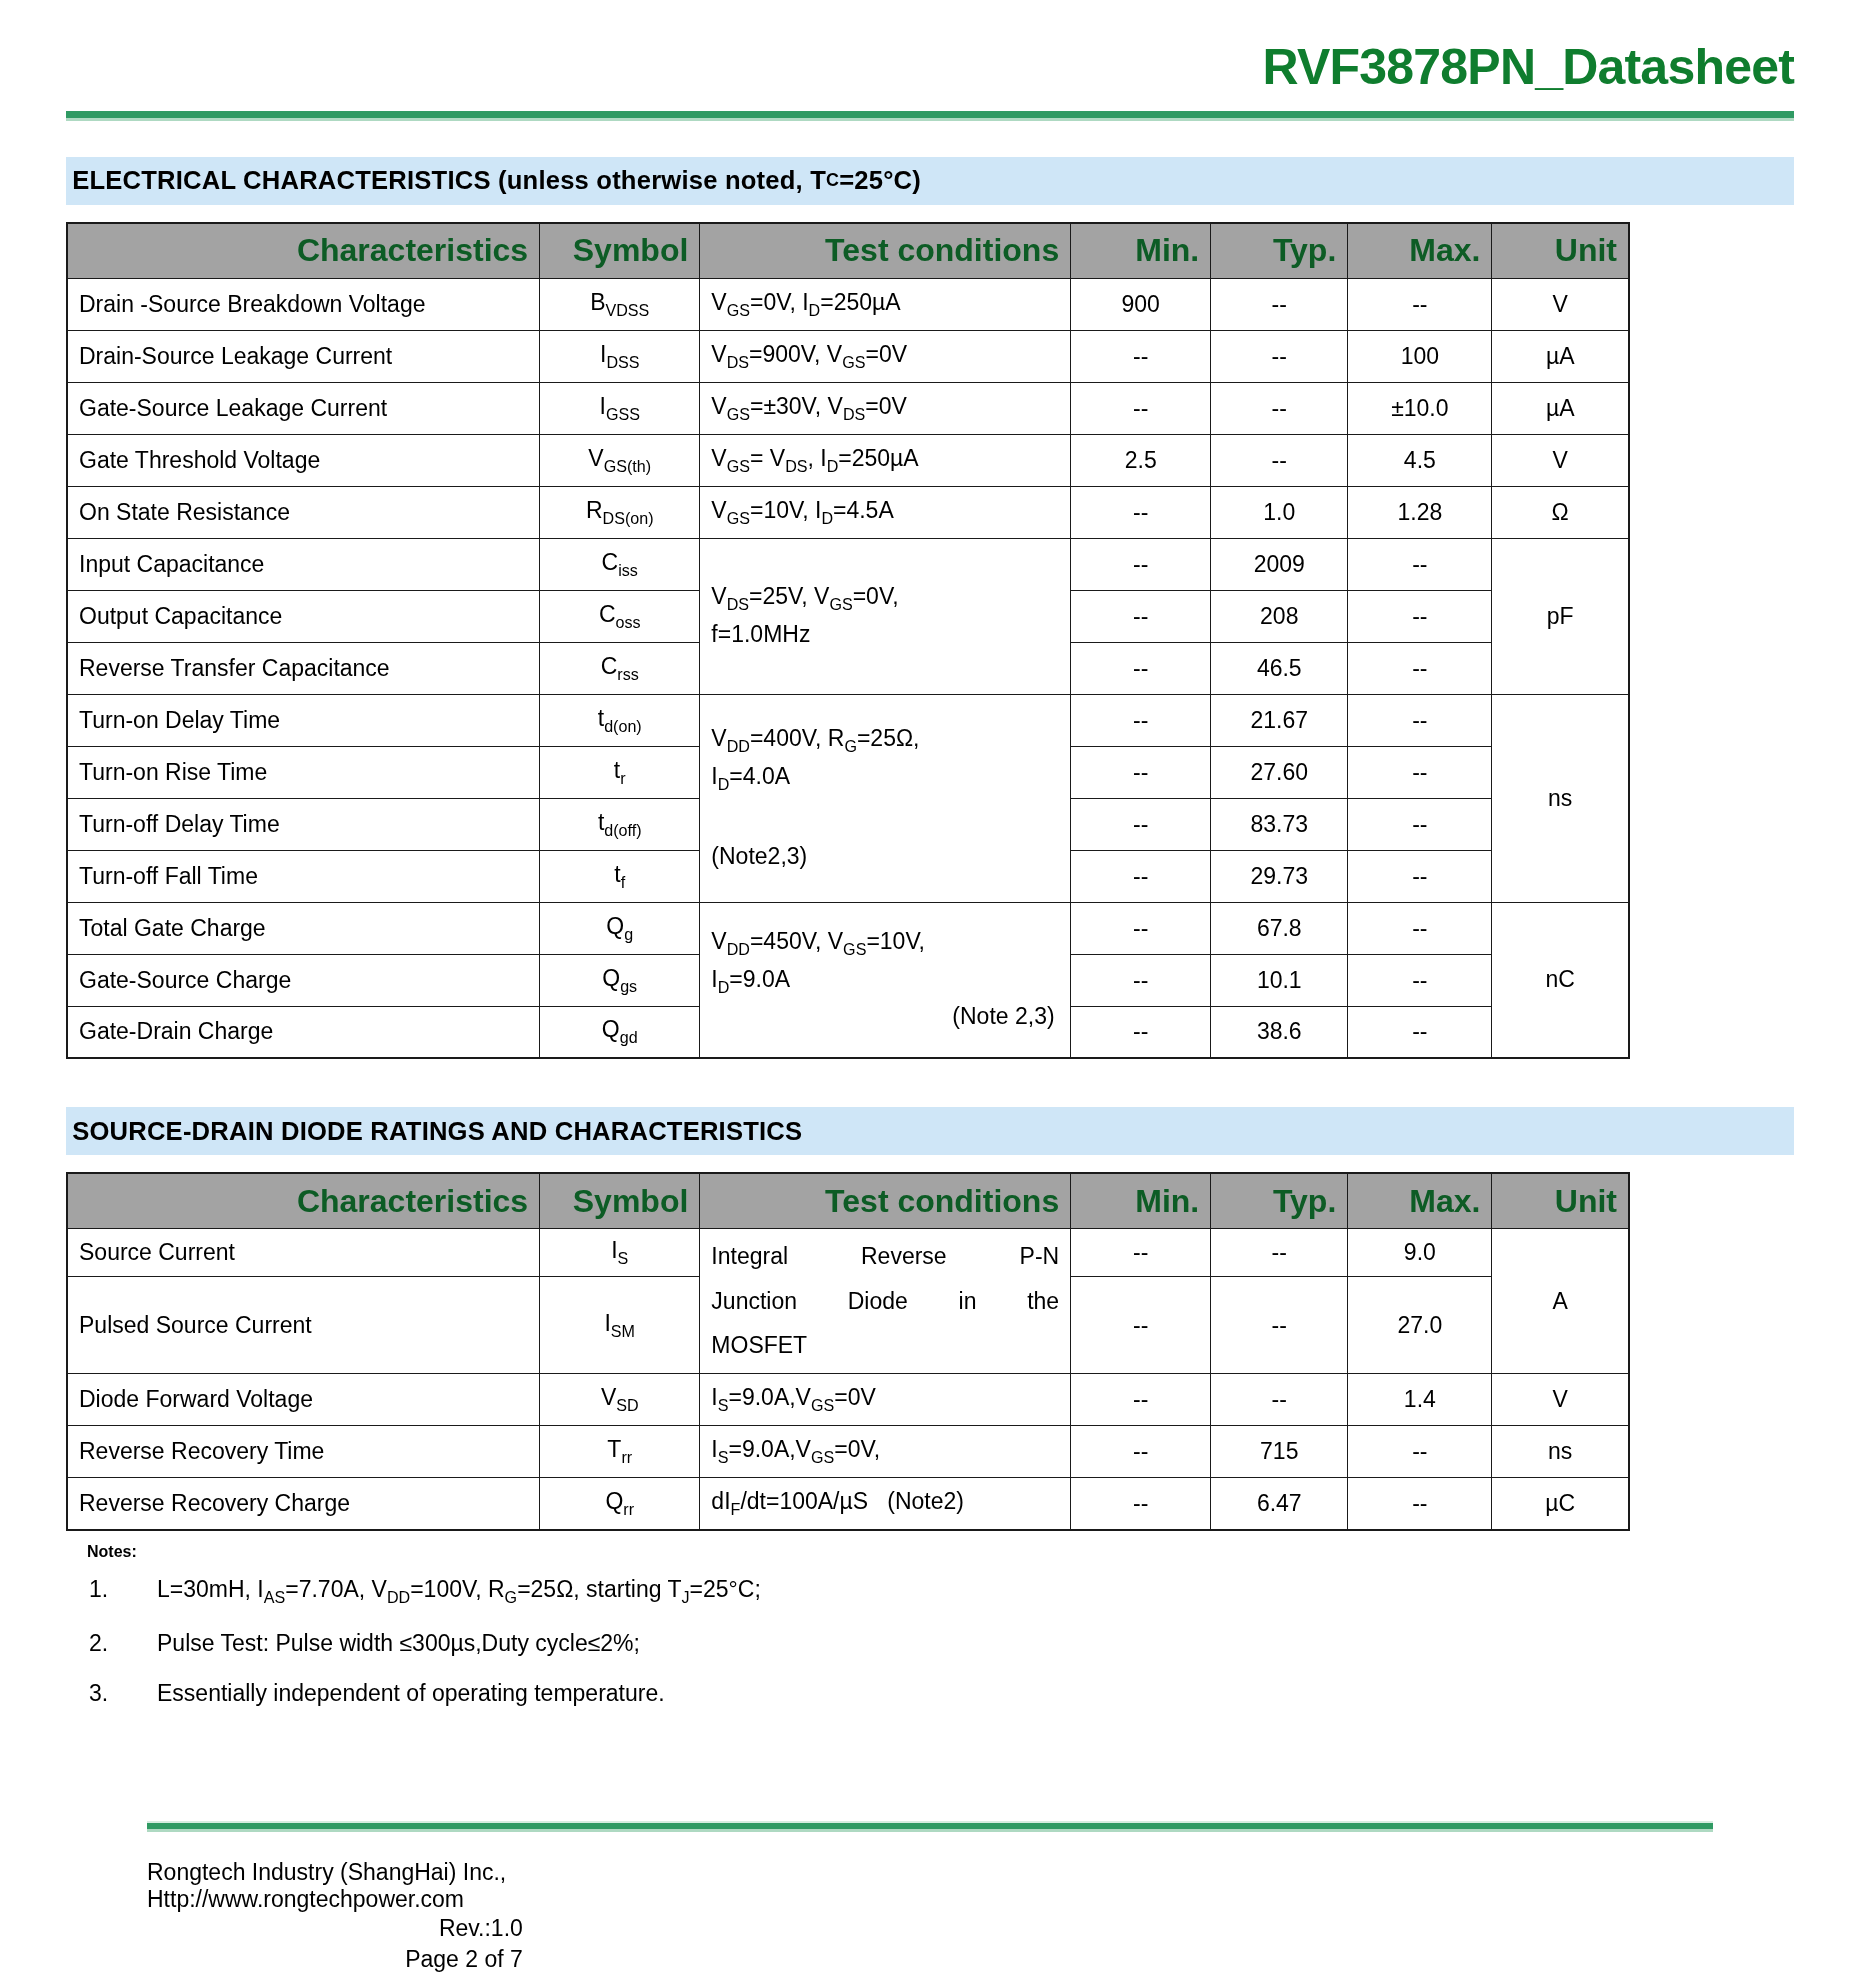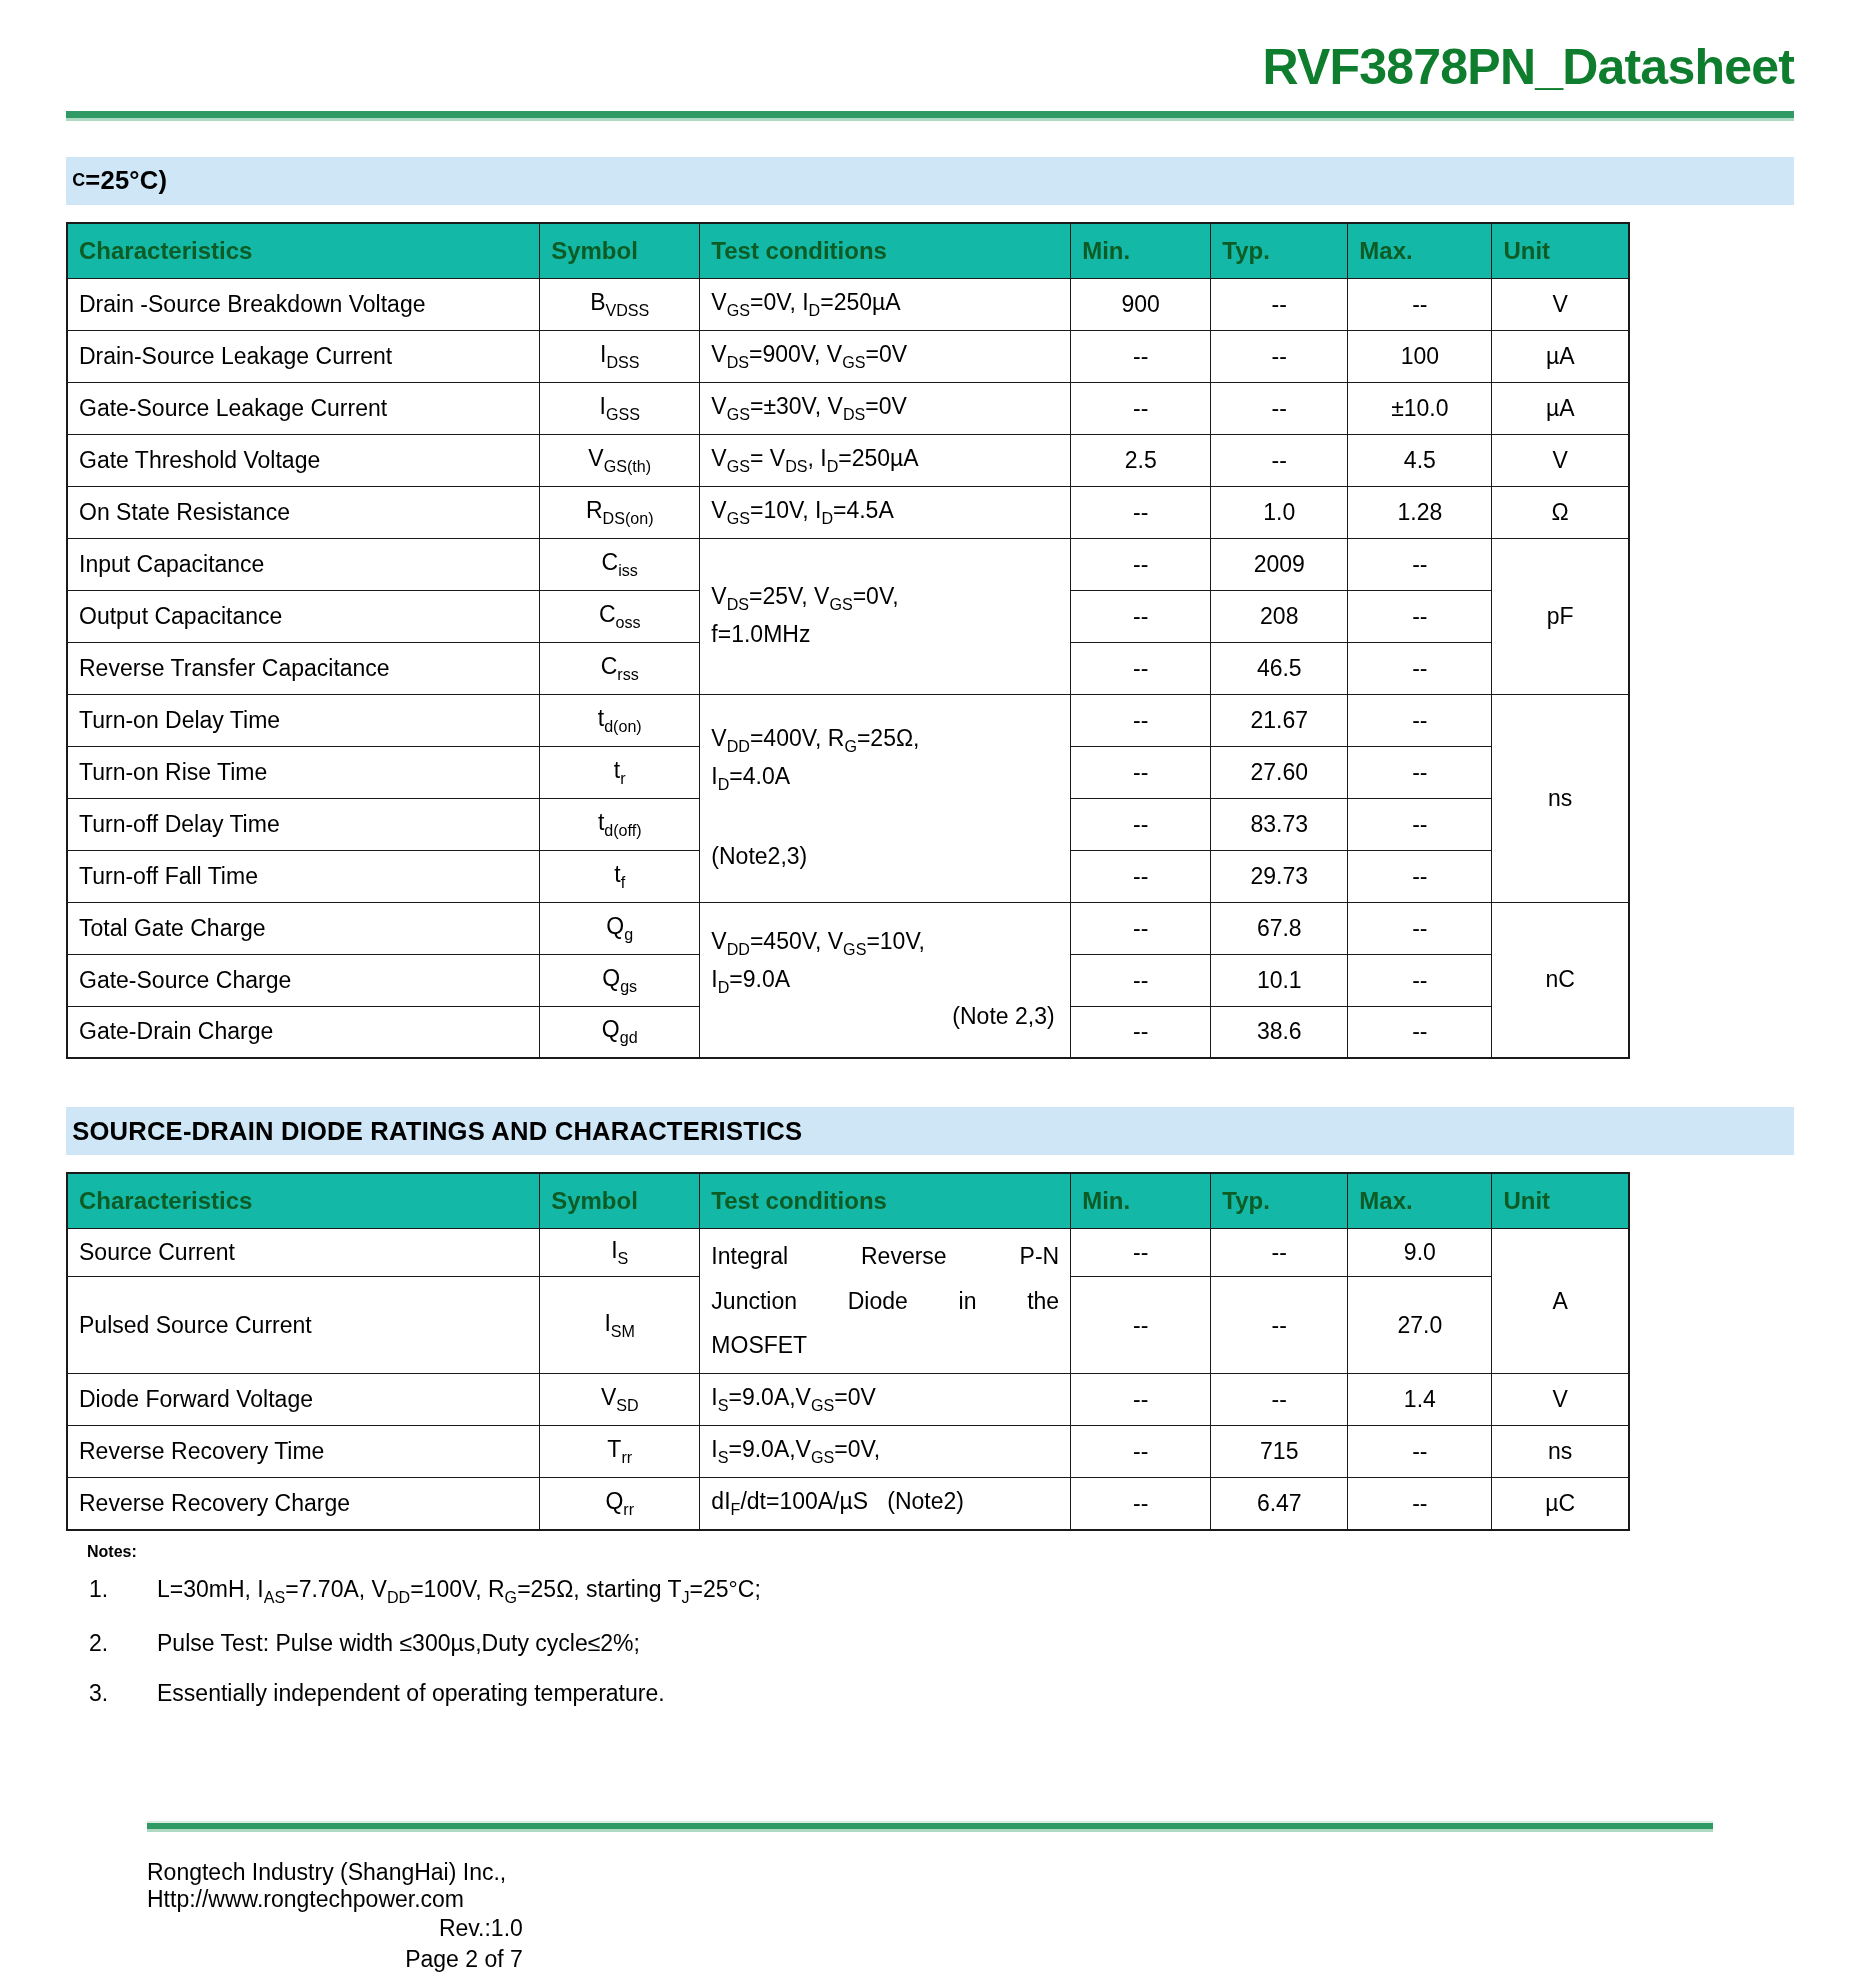--- a/index.html
+++ b/index.html
@@ -67,26 +67,26 @@
     border: 2.3px solid #1a1a1a;
   }
   table.ds th, table.ds td {
     border: 1.5px solid #1a1a1a;
     font-size: 23px;
     color: #000;
     padding: 0 11px;
     vertical-align: middle;
   }
   table.ds thead th {
-    background: #14b8a6;
+    background: #a3a3a3;
     color: #0d5c25;
     font-weight: bold;
-    text-align: left;
+    text-align: right;
     height: 54px;
-    font-size: 24px;
+    font-size: 32px;
   }
   td.c-char { text-align: left; padding-left: 17px; }
   td.c-sym  { text-align: center; }
   td.c-cond { text-align: left; padding-left: 15.5px; }
   td.c-num  { text-align: center; }
   td.c-unit { text-align: center; }
   .row-h { height: 52px; }
   .sub { font-size: 0.70em; vertical-align: sub; }
   .cond-line { display: block; line-height: 1.55; }
   .cond-note-right { display: block; text-align: right; padding-right: 4.6px; }
@@ -151,20 +151,21 @@
 </head>
 <body>
 
 <div class="page">
 
   <div class="doc-title">RVF3878PN_Datasheet</div>
   <div class="rule-green"></div>
 
   <div class="sec1-wrap">
     <div class="section-bar">
+      <span>ELECTRICAL CHARACTERISTICS (unless otherwise noted, T</span>
         <span class="sub">C</span>
         <span>=25°C)</span>
     </div>
 
     <table class="ds">
       <colgroup>
         <col style="width:469px">
           <col style="width:159px">
           <col style="width:368px">
         <col style="width:139px">

